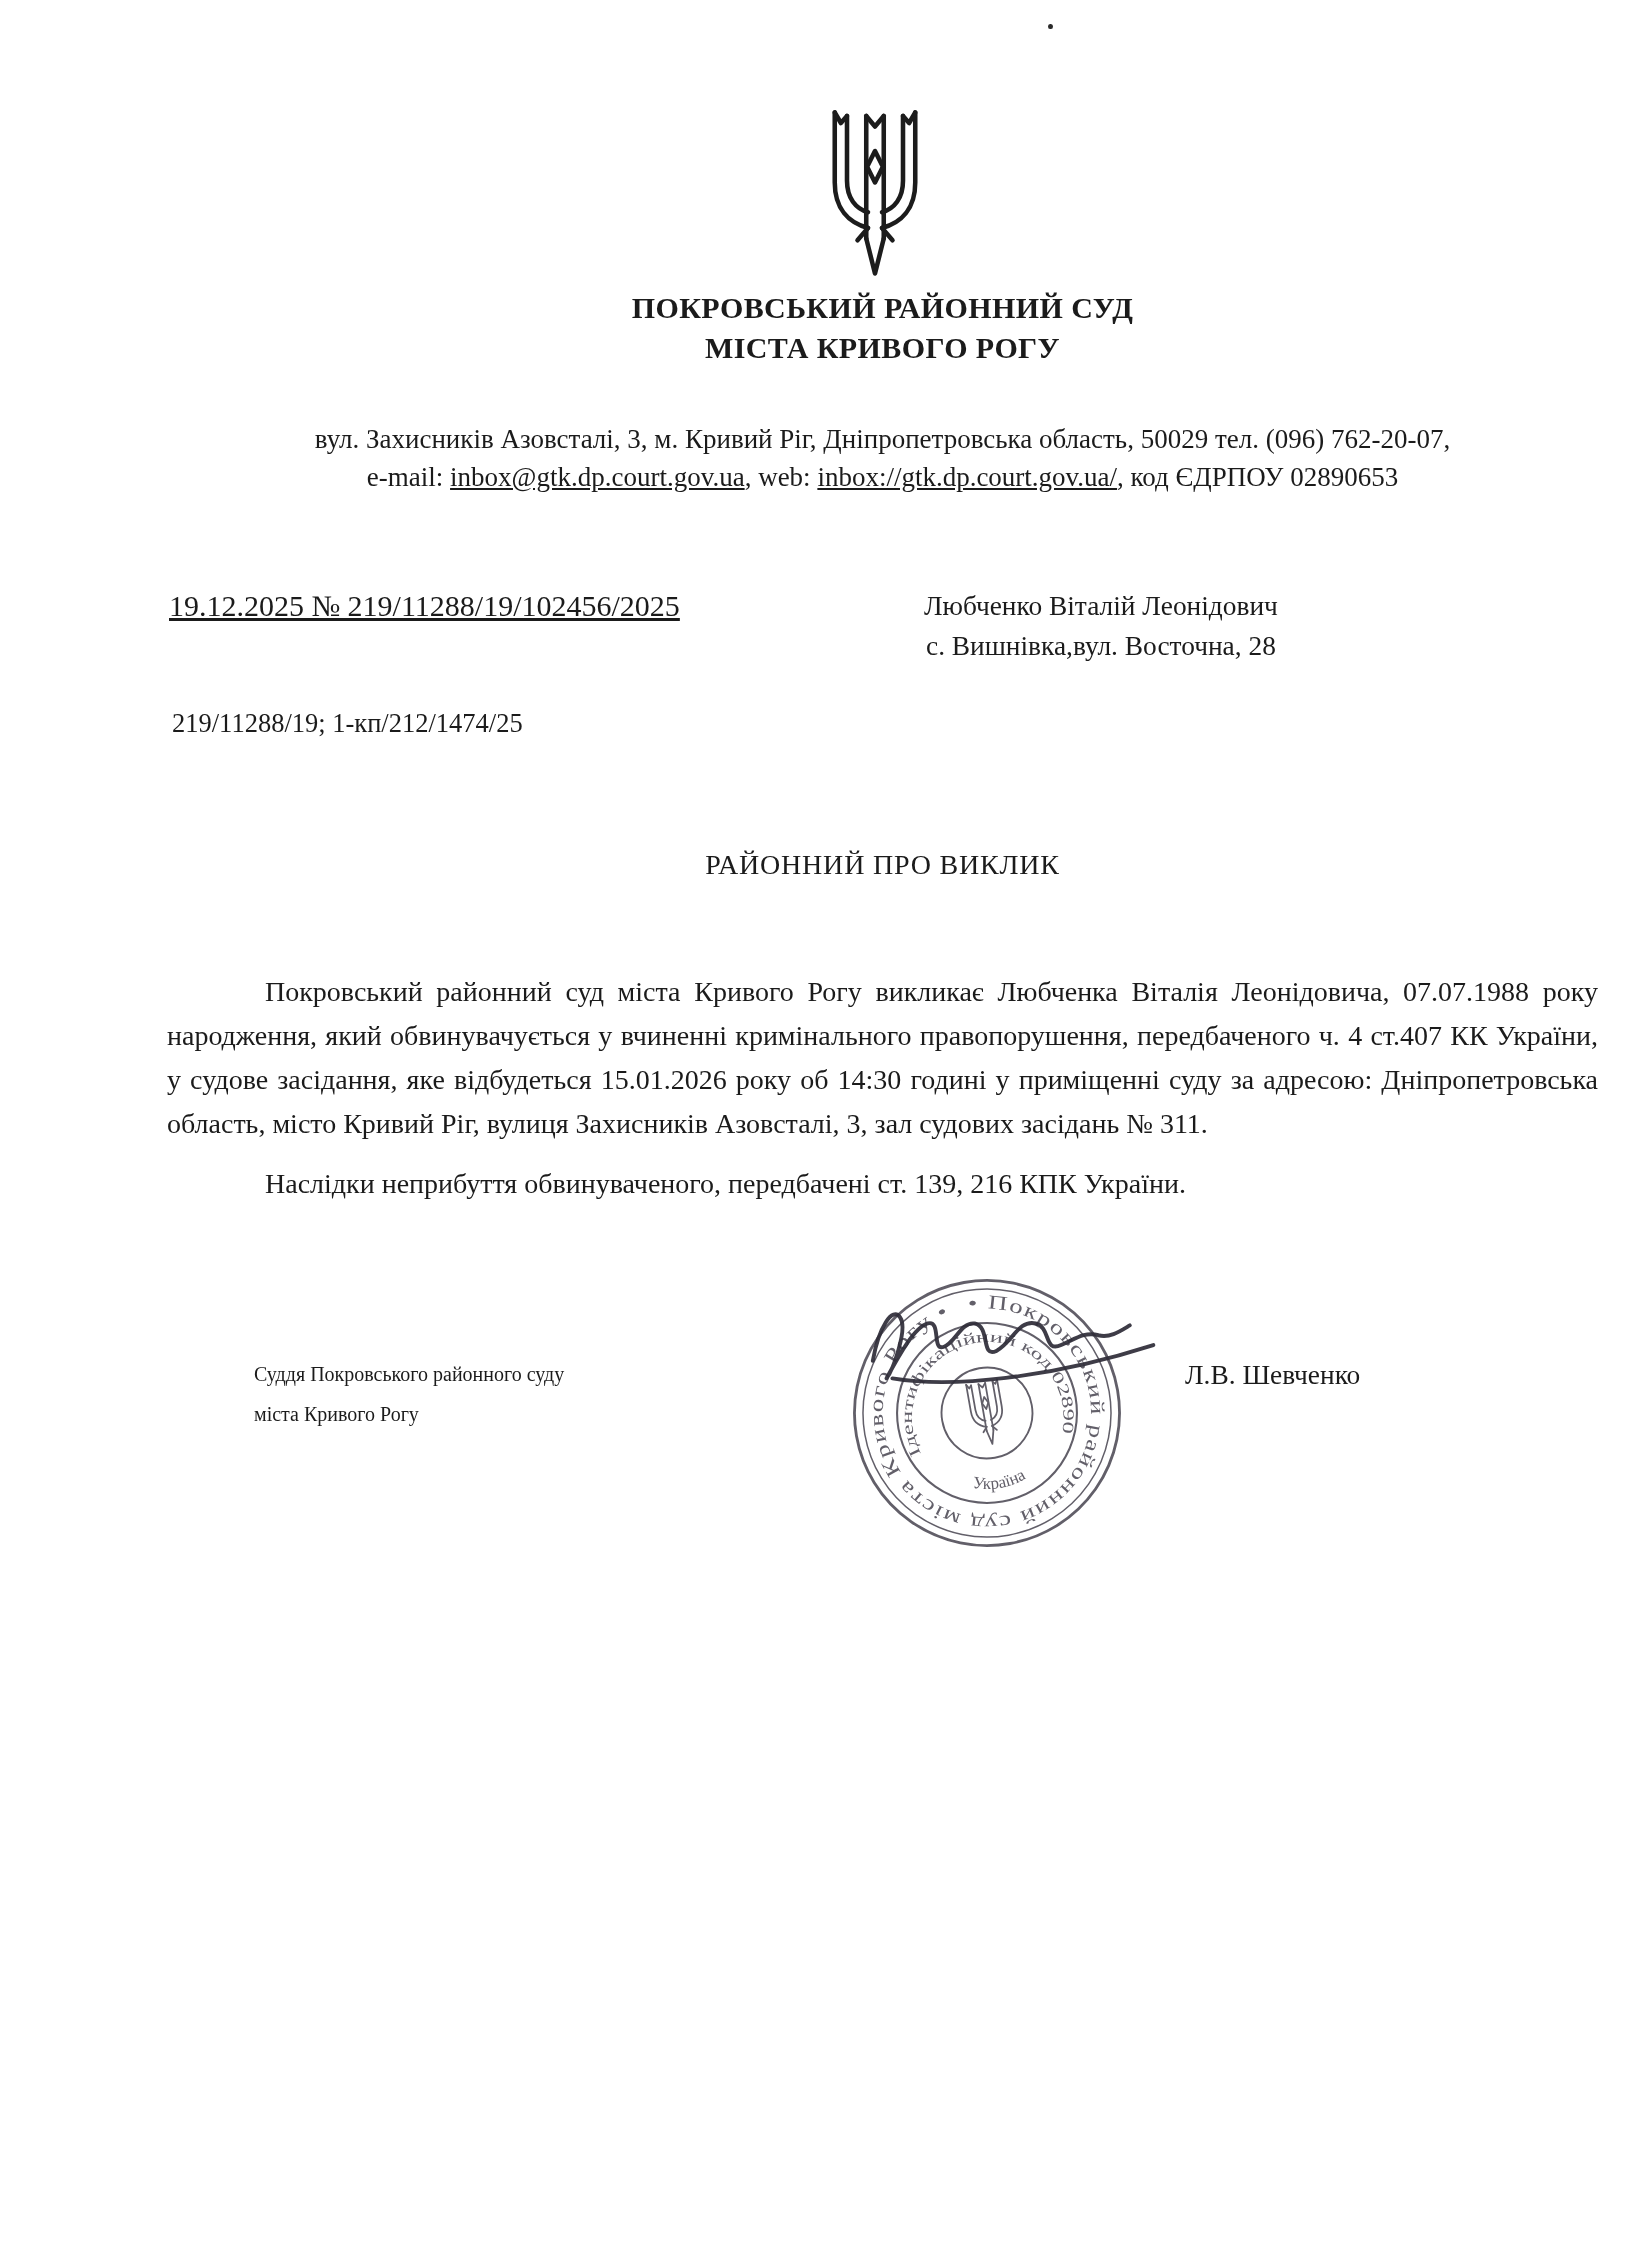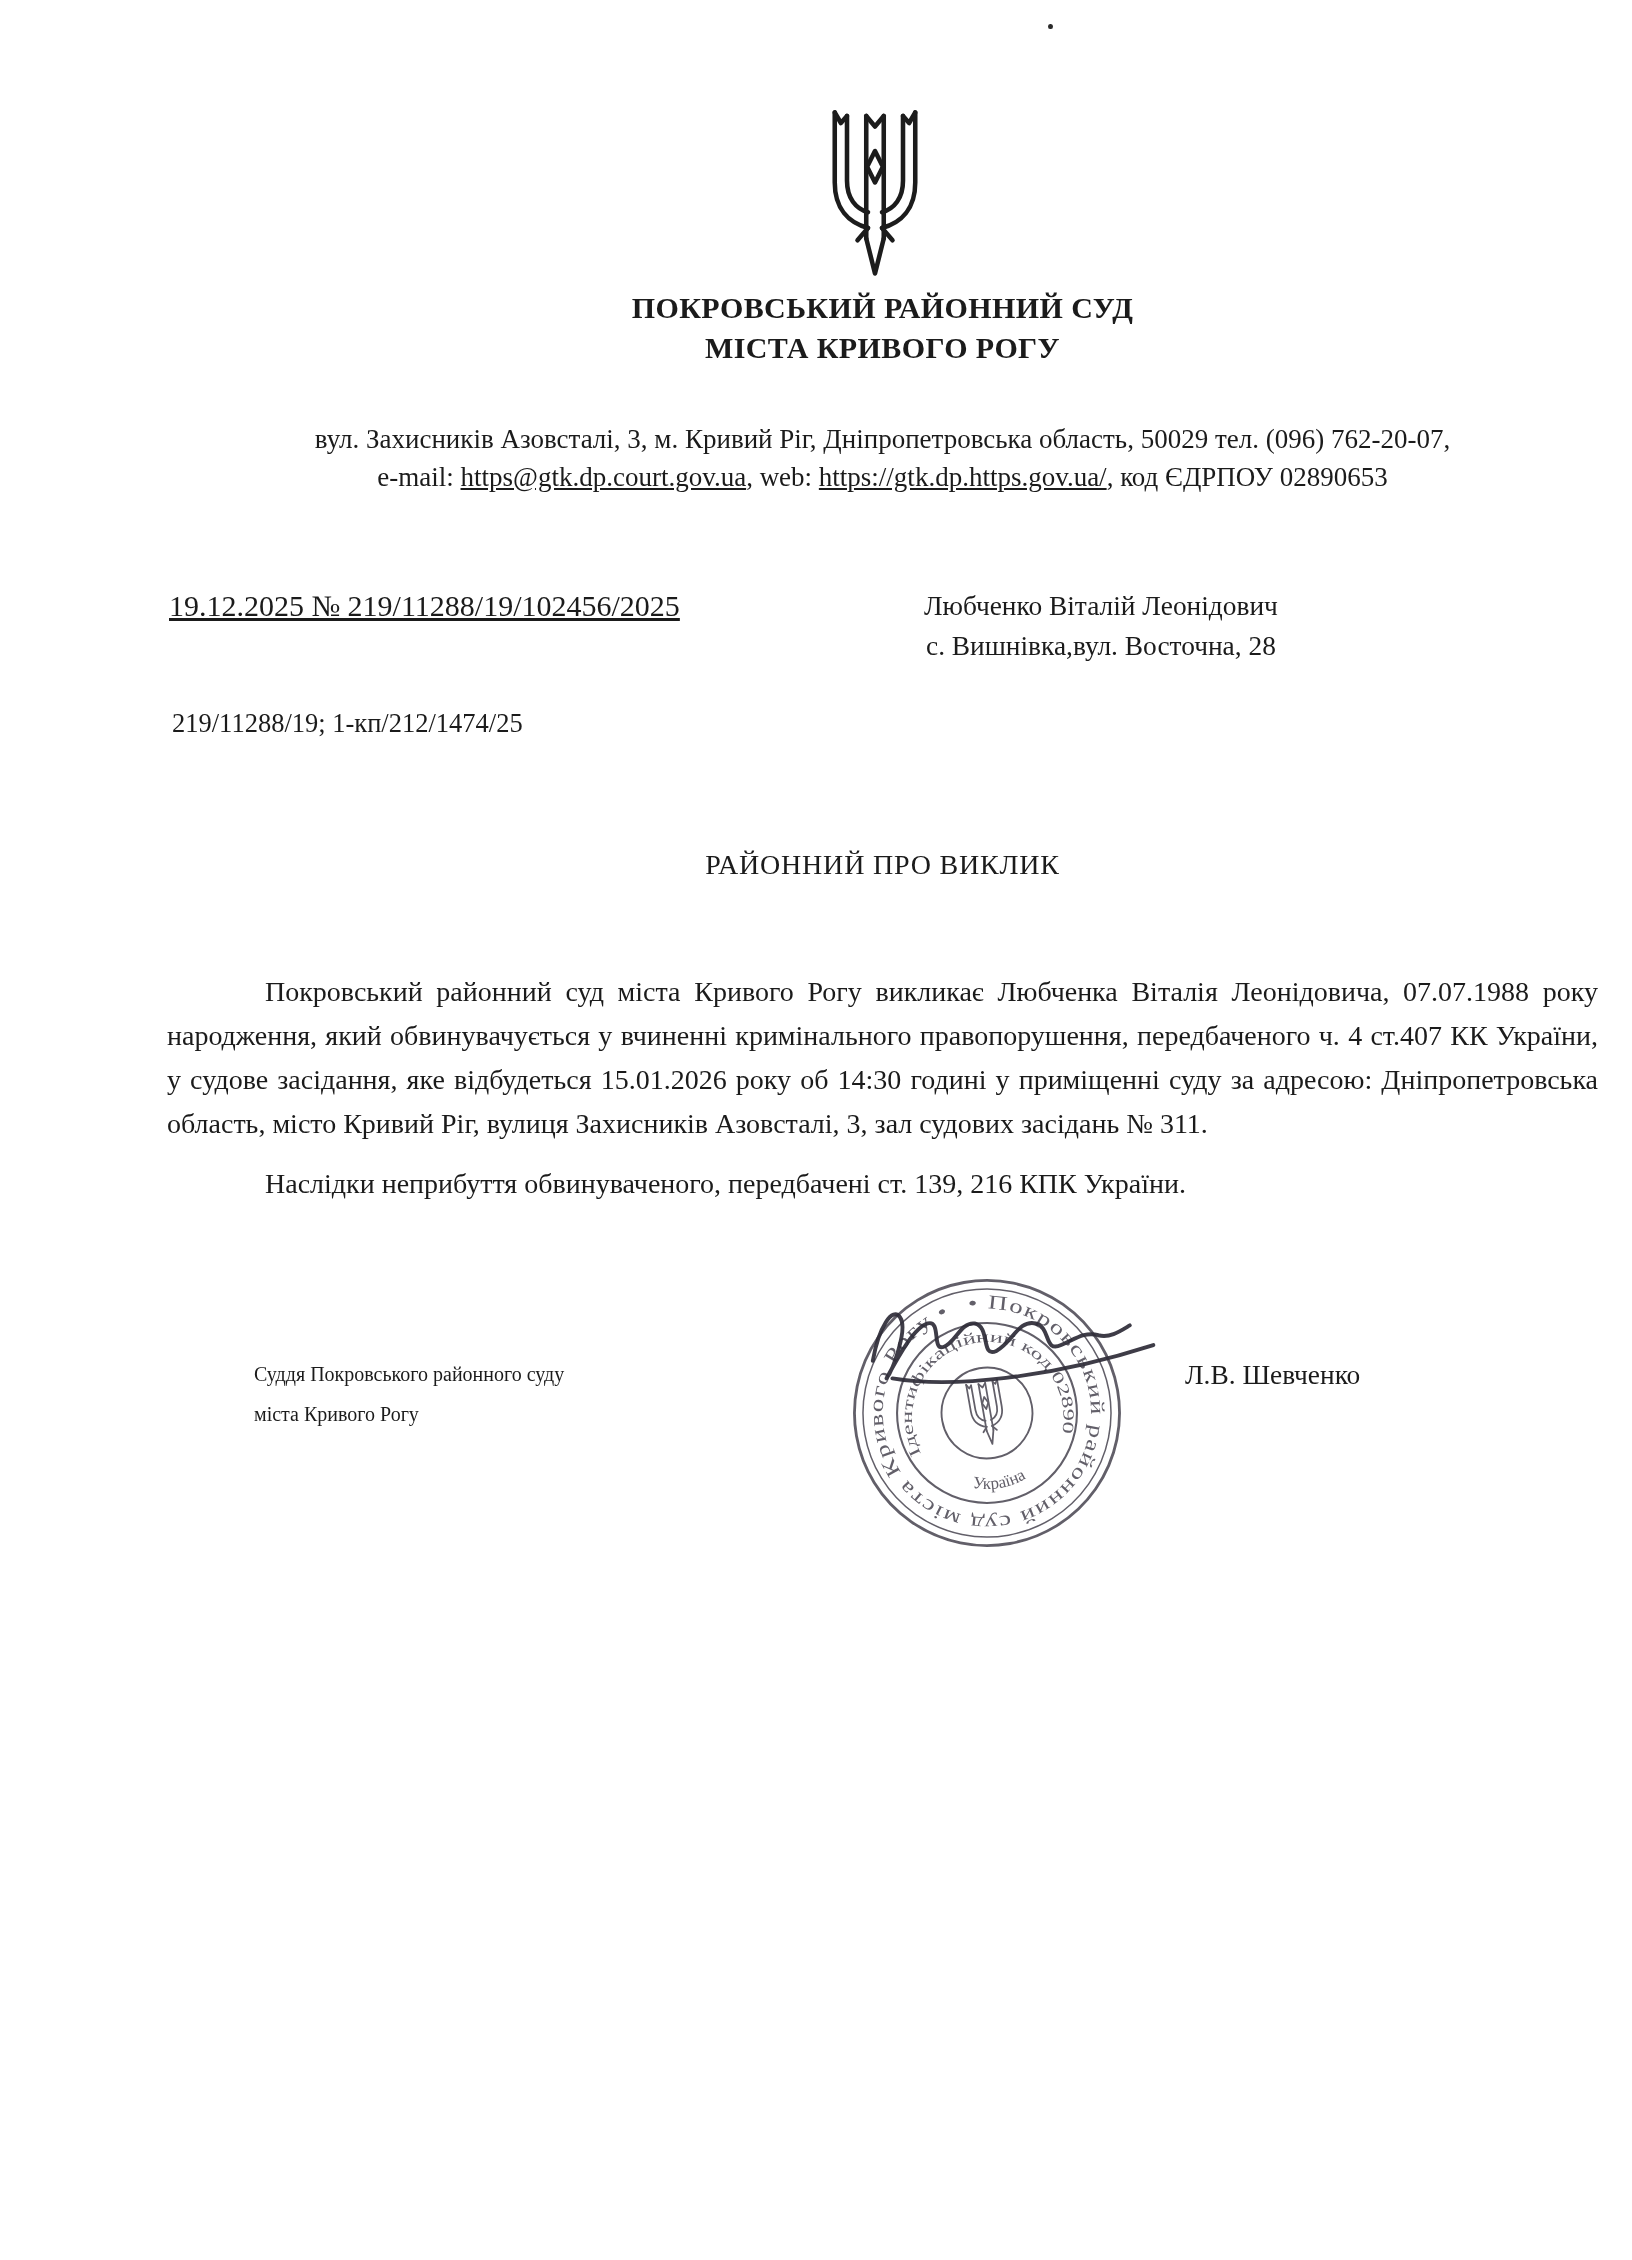--- a/index.html
+++ b/index.html
@@ -62,21 +62,21 @@
     <use href="#tryzub" width="64" height="104"></use>
   </svg>
 
   <div class="center-col court-name">
     <div>ПОКРОВСЬКИЙ РАЙОННИЙ СУД</div>
     <div>МІСТА КРИВОГО РОГУ</div>
   </div>
 
   <div class="center-col address">
     <div>вул. Захисників Азовсталі, 3, м. Кривий Ріг,  Дніпропетровська область, 50029 тел. (096) 762-20-07,</div>
-    <div><span>e-mail: </span><span class="u">https@gtk.dp.court.gov.ua</span><span>,  web: </span><span class="u">https://gtk.dp.https.gov.ua/</span><span>, код ЄДРПОУ 02890653</span></div>
+    <div><span>e-mail: </span><span class="u">inbox@gtk.dp.court.gov.ua</span><span>,  web: </span><span class="u">inbox://gtk.dp.court.gov.ua/</span><span>, код ЄДРПОУ 02890653</span></div>
   </div>
 
   <div class="ref-line">
     <span class="u">19.12.2025 №  219/11288/19/102456/2025</span>
   </div>
 
   <div class="recipient">
     <div>Любченко Віталій Леонідович</div>
     <div>с. Вишнівка,вул. Восточна, 28</div>
   </div>

